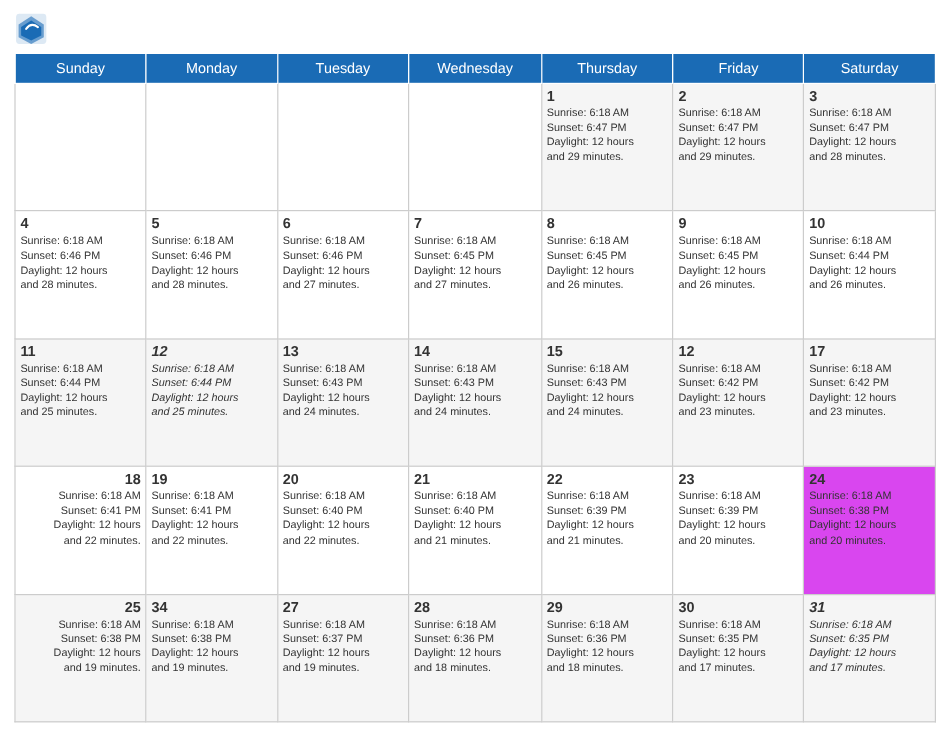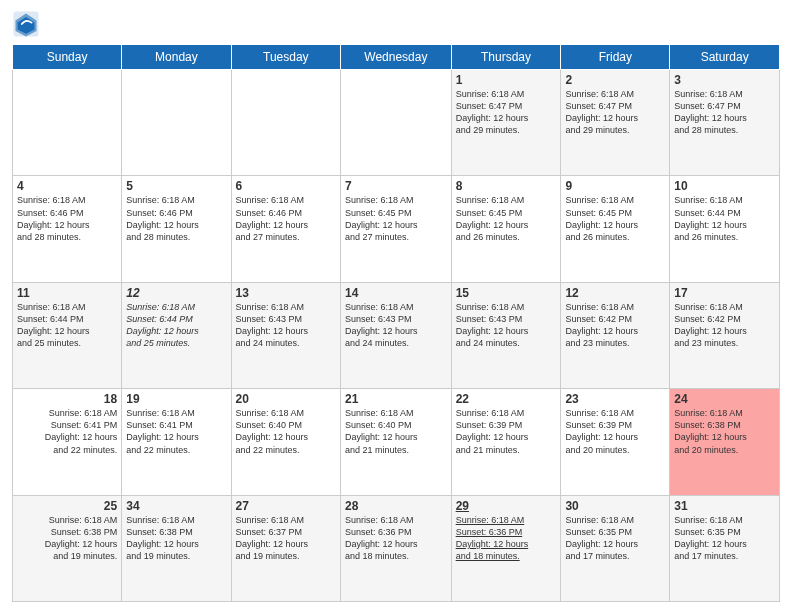--- a/index.html
+++ b/index.html
@@ -301,21 +301,21 @@
 Daylight: 12 hours
 and 21 minutes.</div>
           </td>
           <td style="background: rgb(255, 255, 255);">
             <span class="day-number">23</span>
             <div class="day-info" style="white-space: pre-line;">Sunrise: 6:18 AM
 Sunset: 6:39 PM
 Daylight: 12 hours
 and 20 minutes.</div>
           </td>
-          <td style="background: #fca5a5;">
+          <td style="background: #d946ef;">
             <span class="day-number">24</span>
             <div class="day-info" style="white-space: pre-line;">Sunrise: 6:18 AM
 Sunset: 6:38 PM
 Daylight: 12 hours
 and 20 minutes.</div>
           </td>
         </tr>
         <tr>
           <td style="background: rgb(245, 245, 245); text-align: right;">
             <span class="day-number">25</span>
@@ -338,35 +338,35 @@
 Daylight: 12 hours
 and 19 minutes.</div>
           </td>
           <td style="background: rgb(245, 245, 245);">
             <span class="day-number">28</span>
             <div class="day-info" style="white-space: pre-line;">Sunrise: 6:18 AM
 Sunset: 6:36 PM
 Daylight: 12 hours
 and 18 minutes.</div>
           </td>
-          <td style="background: rgb(245, 245, 245); text-decoration: underline;">
+          <td style="background: rgb(245, 245, 245);">
             <span class="day-number">29</span>
             <div class="day-info" style="white-space: pre-line;">Sunrise: 6:18 AM
 Sunset: 6:36 PM
 Daylight: 12 hours
 and 18 minutes.</div>
           </td>
           <td style="background: rgb(245, 245, 245);">
             <span class="day-number">30</span>
             <div class="day-info" style="white-space: pre-line;">Sunrise: 6:18 AM
 Sunset: 6:35 PM
 Daylight: 12 hours
 and 17 minutes.</div>
           </td>
-          <td style="background: rgb(245, 245, 245);">
+          <td style="background: rgb(245, 245, 245); font-style: italic;">
             <span class="day-number">31</span>
             <div class="day-info" style="white-space: pre-line;">Sunrise: 6:18 AM
 Sunset: 6:35 PM
 Daylight: 12 hours
 and 17 minutes.</div>
           </td>
         </tr>
       </tbody>
   </table>
 </div>

